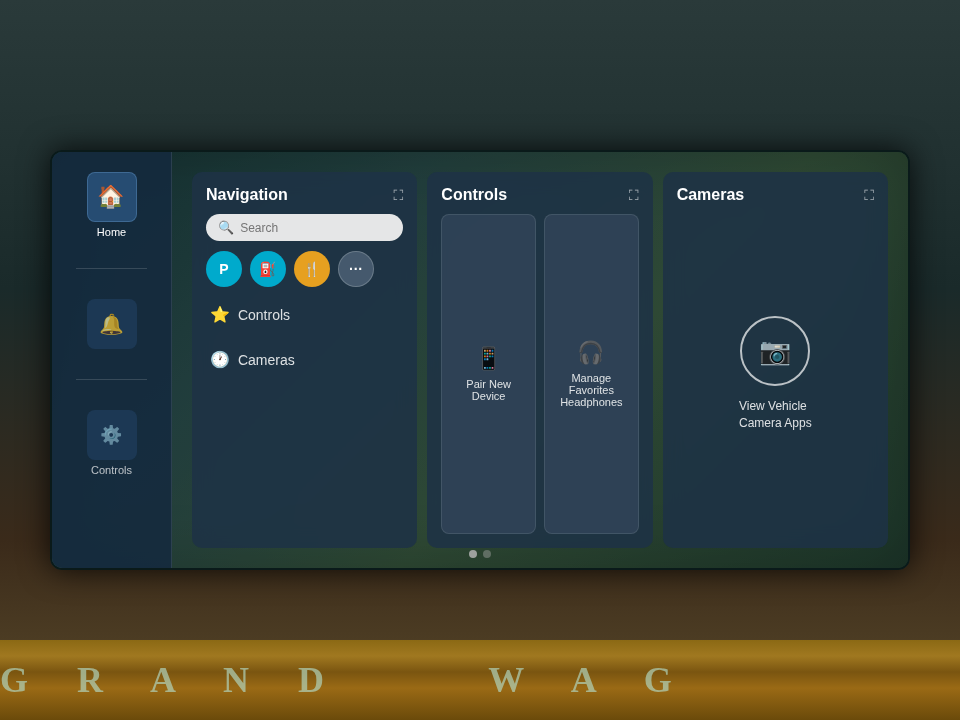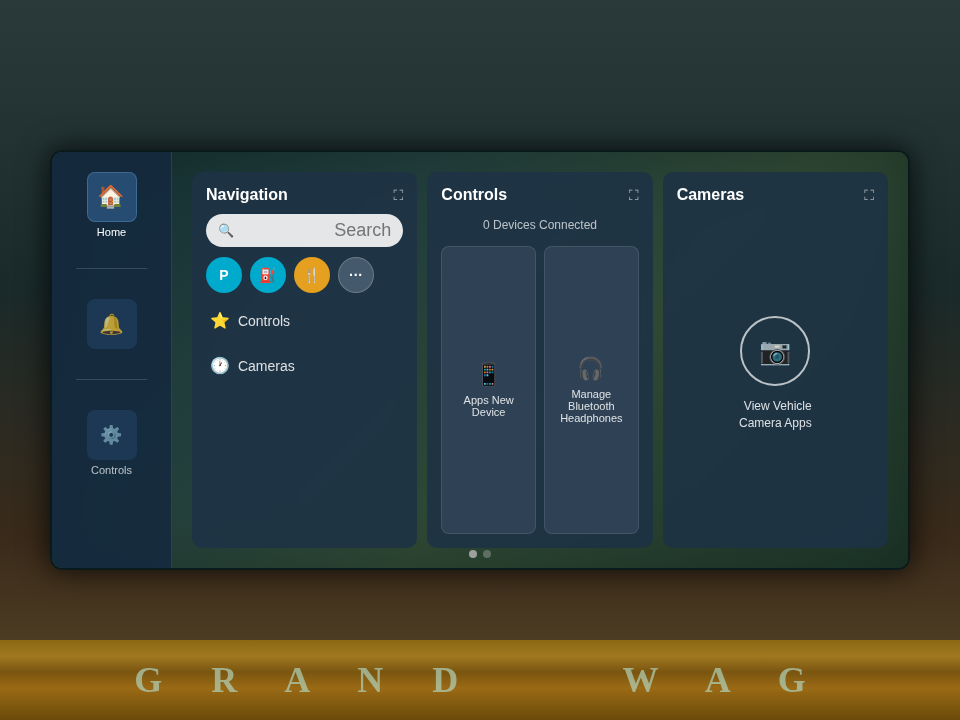--- a/index.html
+++ b/index.html
@@ -158,25 +158,24 @@
     }
 
     .search-bar .search-icon {
       color: #888;
       font-size: 13px;
     }
 
     .search-bar input {
       border: none;
       background: transparent;
-      font-size: 18px;
+      font-size: 12px;
       color: #333;
       outline: none;
       width: 100%;
-      text-align: right;
     }
 
     .quick-buttons {
       display: flex;
       gap: 8px;
       align-items: center;
     }
 
     .quick-btn {
       width: 36px;
@@ -266,21 +265,21 @@
       align-items: center;
       justify-content: center;
       font-size: 26px;
       color: rgba(255,255,255,0.85);
       cursor: pointer;
     }
 
     .camera-label {
       color: rgba(255,255,255,0.85);
       font-size: 12px;
-      text-align: right;
+      text-align: left;
       line-height: 1.4;
     }
 
     
     .pagination {
       position: absolute;
       bottom: 10px;
       left: 50%;
       transform: translateX(-50%);
       display: flex;
@@ -304,21 +303,20 @@
       background: linear-gradient(180deg, 
         #8B6914 0%, 
         #A07820 20%, 
         #7a5510 40%, 
         #9a6a15 60%, 
         #6a4a0a 100%);
       position: absolute;
       bottom: 0;
       display: flex;
       align-items: center;
-      justify-content: center;
       margin-top: 42px;
     }
 
     .wood-text {
       font-size: 36px;
       font-weight: 800;
       letter-spacing: 20px;
       color: rgba(180, 220, 200, 0.65);
       font-family: 'Georgia', serif;
     }
@@ -400,30 +398,29 @@
           </div>
 
         </div>
 
         <div class="card">
           <div class="card-header">
             <span class="card-title">Controls</span>
             <span class="expand-icon">⛶</span>
           </div>
 
-          <div class="devices-status">0 Devices Connected</div>
 
           <div class="device-action-grid">
             <div class="device-action-btn">
               <span class="device-icon">📱</span>
-              <span>Apps New Device</span>
+              <span>Pair New Device</span>
             </div>
             <div class="device-action-btn">
               <span class="device-icon">🎧</span>
-              <span>Manage Bluetooth Headphones</span>
+              <span>Manage Favorites Headphones</span>
             </div>
           </div>
 
         </div>
 
         <div class="card">
           <div class="card-header">
             <span class="card-title">Cameras</span>
             <span class="expand-icon">⛶</span>
           </div>

